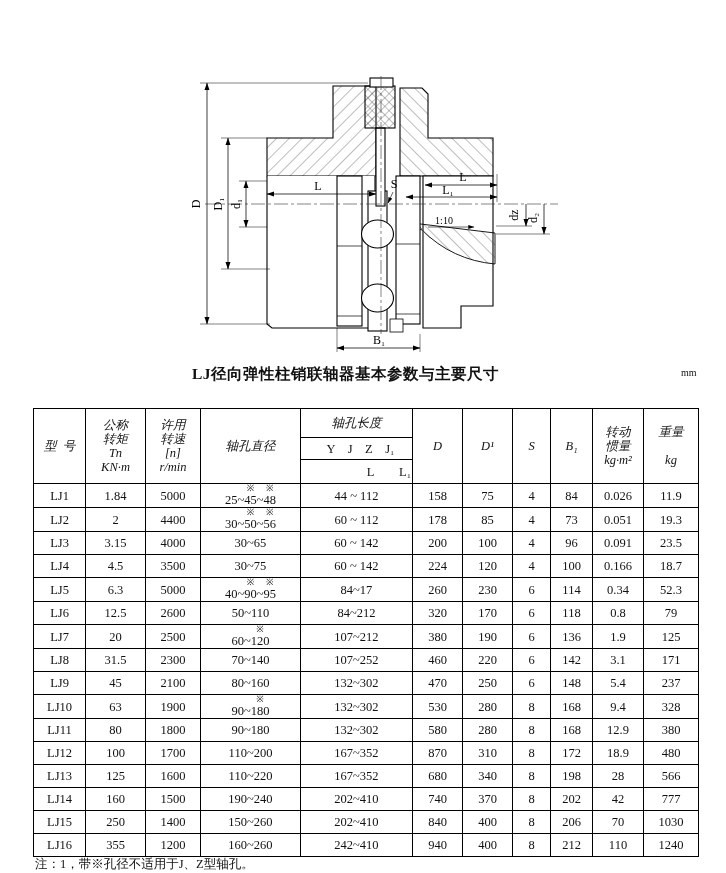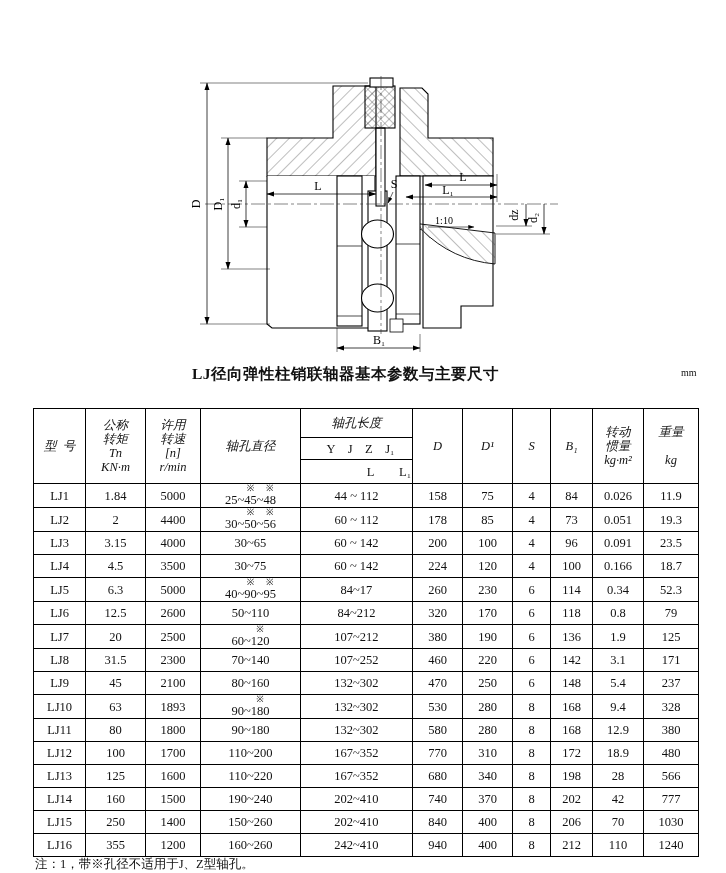--- a/index.html
+++ b/index.html
@@ -325,21 +325,21 @@
           <td>470</td>
           <td>250</td>
           <td>6</td>
           <td>148</td>
           <td>5.4</td>
           <td>237</td>
         </tr>
         <tr>
           <td>LJ10</td>
           <td>63</td>
-          <td>1893</td>
+          <td>1900</td>
           <td><div class="bore marked">90~<span class="mkw"><span class="mk">※</span>180</span></div></td>
           <td>132~302</td>
           <td>530</td>
           <td>280</td>
           <td>8</td>
           <td>168</td>
           <td>9.4</td>
           <td>328</td>
         </tr>
         <tr>
@@ -354,21 +354,21 @@
           <td>168</td>
           <td>12.9</td>
           <td>380</td>
         </tr>
         <tr>
           <td>LJ12</td>
           <td>100</td>
           <td>1700</td>
           <td><div class="bore">110~200</div></td>
           <td>167~352</td>
-          <td>770</td>
+          <td>870</td>
           <td>310</td>
           <td>8</td>
           <td>172</td>
           <td>18.9</td>
           <td>480</td>
         </tr>
         <tr>
           <td>LJ13</td>
           <td>125</td>
           <td>1600</td>

